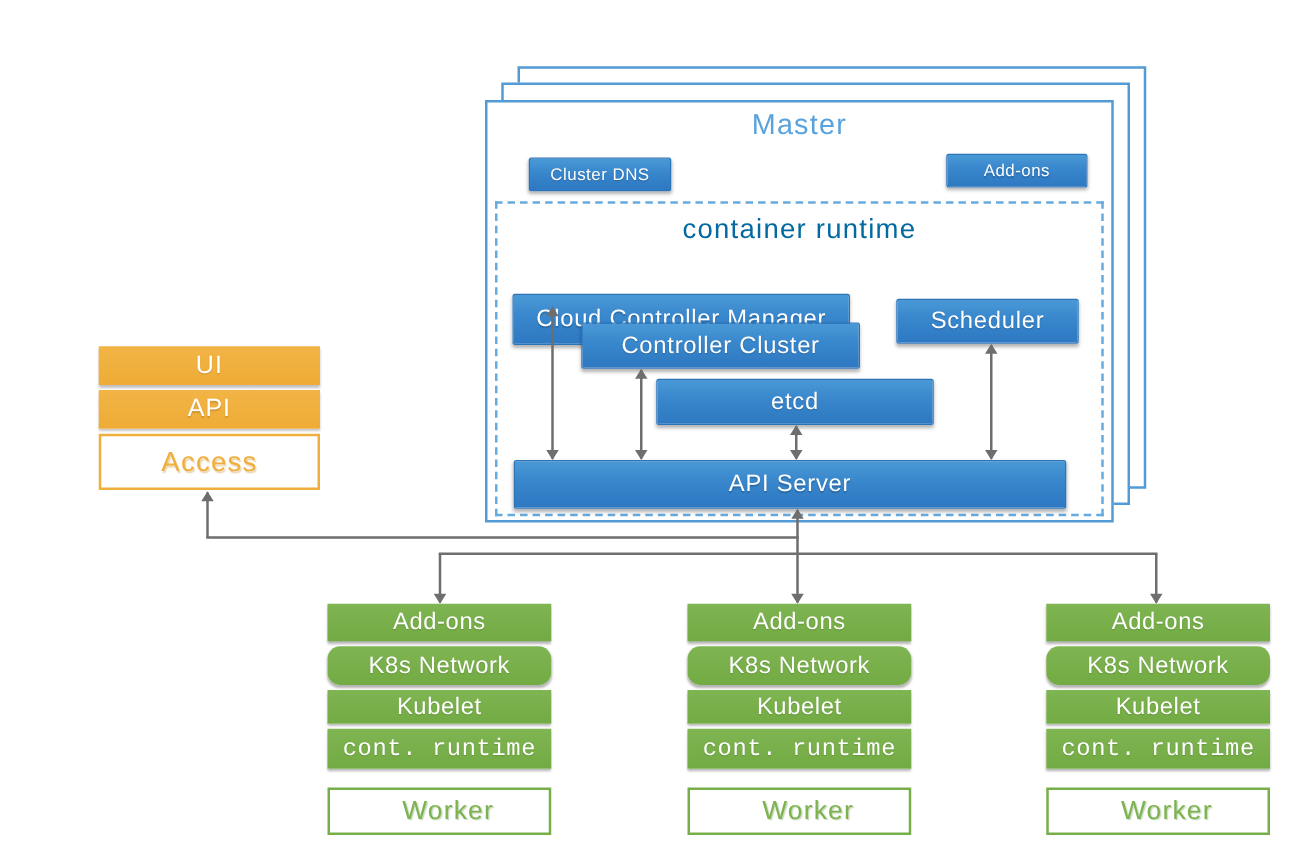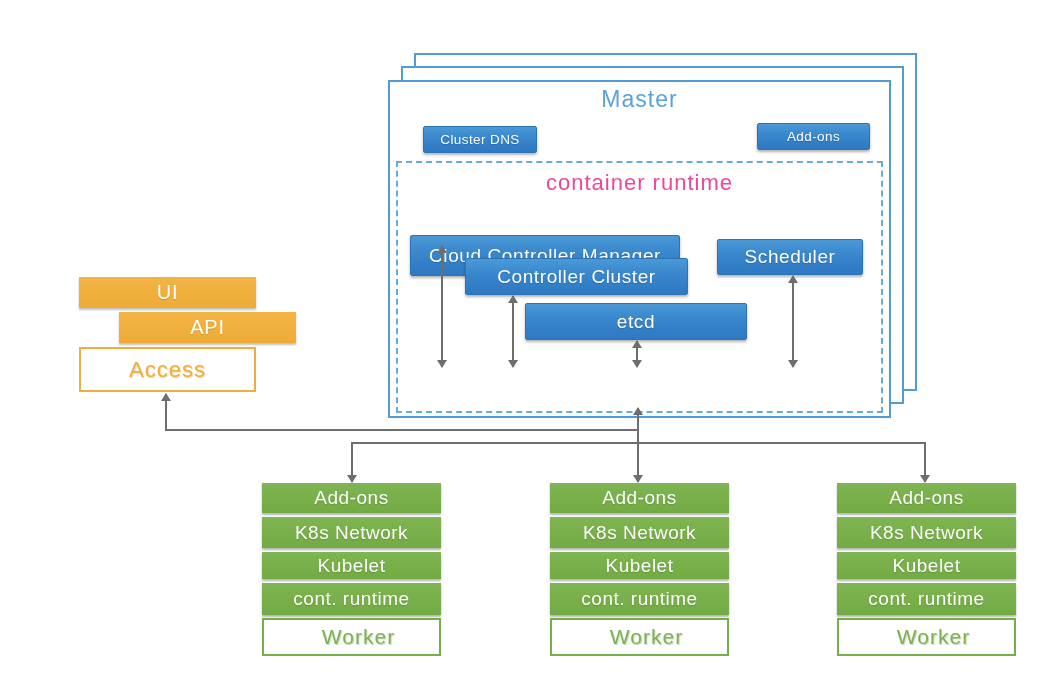--- a/index.html
+++ b/index.html
@@ -21,21 +21,21 @@
     position:absolute; left:388px; top:86px; width:503px; text-align:center;
     color:#59A2DC; font-size:23px; letter-spacing:1px;
   }
 
   .dashed-box {
     position:absolute; left:396px; top:161px; width:487px; height:252px;
     border:2px dashed #66ABE0; box-sizing:border-box; background:transparent;
   }
   .cr-title {
     position:absolute; left:396px; top:170px; width:487px; text-align:center;
-    color:#ec4899; font-size:22px; letter-spacing:1px;
+    color:#0369a1; font-size:22px; letter-spacing:1px;
   }
 
   
   .bluebox {
     position:absolute; box-sizing:border-box;
     background:linear-gradient(180deg,#4A99D6 0%,#3886CC 45%,#2E79C2 100%);
     border:1px solid #2D73B8; border-radius:2px;
     color:#ffffff; display:flex; align-items:center; justify-content:center;
     font-size:19px; letter-spacing:0.6px;
     box-shadow:0 2px 3px rgba(0,0,0,0.30);
@@ -55,41 +55,41 @@
   .orangebox {
     position:absolute; left:79px; width:177px; box-sizing:border-box;
     background:linear-gradient(180deg,#F2B445 0%,#EEAC36 100%);
     color:#ffffff; display:flex; align-items:center; justify-content:center;
     font-size:20px; letter-spacing:0.8px;
     box-shadow:0 2px 2px rgba(0,0,0,0.25);
     text-shadow:0 1px 1px rgba(0,0,0,0.15);
   }
   #acc-cli { top:239px; height:34px; }
   #acc-ui  { top:277px; height:31px; }
-  #acc-api { top:312px; height:31px;margin-left:40px; }
+  #acc-api { top:312px; height:31px; }
   .access-base {
     position:absolute; left:79px; top:347px; width:177px; height:45px;
     box-sizing:border-box; background:#ffffff; border:2px solid #F0AE3C;
     color:#F0AE3C; display:flex; align-items:center; justify-content:center;
     font-size:22px; letter-spacing:1px; text-shadow:1px 1px 1px rgba(190,130,20,0.35);
   }
 
   
   .worker-stack { position:absolute; top:483px; width:179px; }
   #worker1 { left:262px; } #worker2 { left:550px; } #worker3 { left:837px; }
   .greenrow {
     box-sizing:border-box; width:179px; margin-bottom:4px;
     background:linear-gradient(180deg,#7FB552 0%,#72AA43 100%);
     color:#ffffff; display:flex; align-items:center; justify-content:center;
     font-size:19px; letter-spacing:0.5px;
     box-shadow:0 2px 2px rgba(0,0,0,0.30);
     text-shadow:0 1px 1px rgba(0,0,0,0.15);
   }
-  .greenrow.r1 { height:30px; } .greenrow.r2 { height:31px; }
-  .greenrow.r3 { height:27px; } .greenrow.r4 { height:32px; margin-bottom:3px; }
+  .greenrow.r1 { height:30px; } .greenrow.r2 { height:31px;border-radius:10px; }
+  .greenrow.r3 { height:27px; } .greenrow.r4 { height:32px; margin-bottom:15px;font-family:Liberation Mono, monospace; }
   .worker-base {
     box-sizing:border-box; width:179px; height:38px;
     background:#ffffff; border:2px solid #76AE49;
     color:#7CB350; display:flex; align-items:center; justify-content:center;
     font-size:21px; letter-spacing:1px; text-shadow:1px 1px 1px rgba(80,130,40,0.35);padding-left:14px;
   }
 
   
   .vline { position:absolute; width:2px; background:#6E6E6E; }
   .hline { position:absolute; height:2px; background:#6E6E6E; }
@@ -128,20 +128,21 @@
   <div class="bluebox small" id="cluster-dns">Cluster DNS</div>
   <div class="bluebox small" id="master-addons">Add-ons</div>
 
   <div class="dashed-box"></div>
   <div class="cr-title">container runtime</div>
 
   <div class="bluebox" id="ccm">Cloud Controller Manager</div>
   <div class="bluebox" id="cm">Controller Cluster</div>
   <div class="bluebox" id="scheduler">Scheduler</div>
   <div class="bluebox" id="etcd">etcd</div>
+  <div class="bluebox" id="api-server">API Server</div>
 
   <div class="vline a-up a-down" id="arr-ccm"></div>
   <div class="vline a-up a-down" id="arr-cm"></div>
   <div class="vline a-up a-down" id="arr-etcd"></div>
   <div class="vline a-up a-down" id="arr-sched"></div>
 
   <div class="orangebox" id="acc-ui">UI</div>
   <div class="orangebox" id="acc-api">API</div>
   <div class="access-base">Access</div>
 

